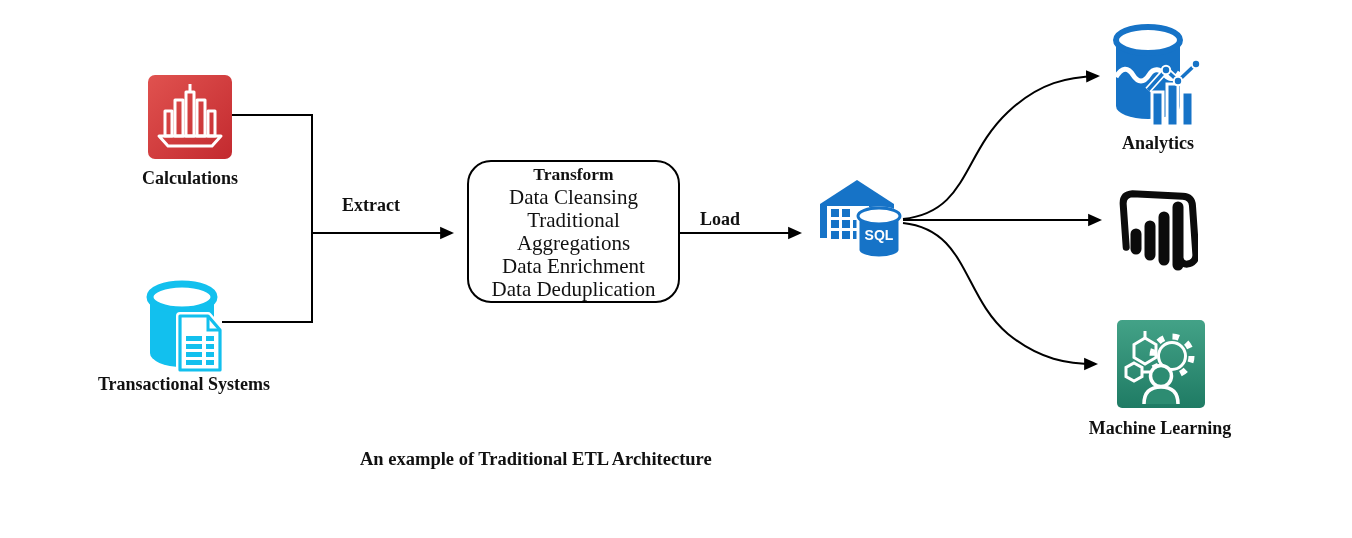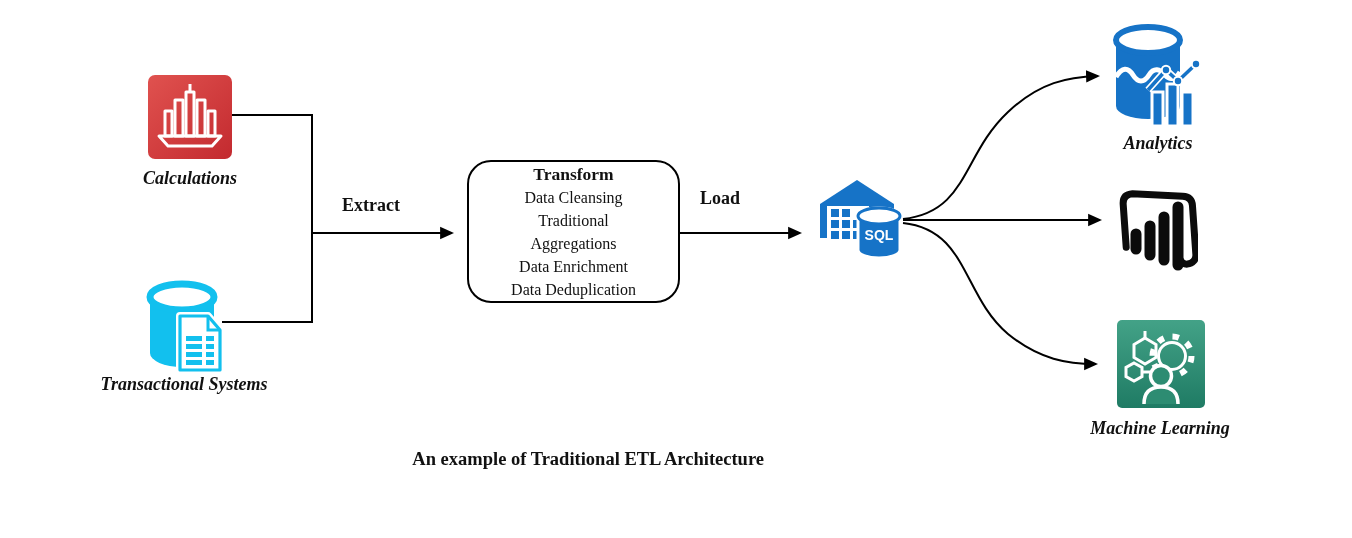--- a/index.html
+++ b/index.html
@@ -1,29 +1,29 @@
 <!DOCTYPE html>
 <html style="--red: #D4393D; --cyan: #12C0EE; --blue: #1673C7; --green: #2E8F75; --line: #000000;"><head>
 <meta charset="utf-8">
 <style>
   html,body{margin:0;padding:0;background:#fff;}
   .canvas{position:relative;width:1352px;height:538px;background:#ffffff;
           font-family:"Liberation Serif",serif;color:#111;overflow:hidden;}
   .abs{position:absolute;}
   .lbl{position:absolute;font-weight:bold;font-size:18px;line-height:20px;
-       text-align:center;color:#111;white-space:nowrap;font-style:italic;}
+       text-align:center;color:#111;white-space:nowrap;}
   .edge-lbl{position:absolute;font-weight:bold;font-size:18px;text-align:left;
             color:#111;white-space:nowrap;}
-  .caption{position:absolute;font-weight:bold;font-size:18.5px;text-align:right;color:#111;}
+  .caption{position:absolute;font-weight:bold;font-size:18.5px;text-align:left;color:#111;}
   .tbox{position:absolute;left:467px;top:160px;width:213px;height:143px;
         border:2px solid #000;border-radius:24px;box-sizing:border-box;
         display:flex;flex-direction:column;justify-content:center;align-items:center;
         background:#fff;padding:1px 4px;}
   .tbox .t{font-weight:bold;font-size:17.5px;line-height:23px;}
-  .tbox .i{font-size:16px;line-height:23px;}
+  .tbox .i{font-size:21px;line-height:23px;}
   .connectors{position:absolute;left:0;top:0;}
   .conn{stroke:var(--line,#000);stroke-width:2;fill:none;} .f-cyan{fill:var(--cyan,#12c0ee);}
   .f-blue{fill:var(--blue,#1673c7);}
   .f-white{fill:#fff;} .f-none{fill:none;}
   .s-cyan{stroke:var(--cyan,#12c0ee);} .s-blue{stroke:var(--blue,#1673c7);}
   .s-white{stroke:#fff;} .s-black{stroke:#0b0b0b;}
   .sql-txt{font-family:"Liberation Sans",sans-serif;font-weight:bold;font-size:14px;fill:#fff;}
 </style>
 </head>
 <body>
@@ -79,21 +79,21 @@
         <rect x="40" y="72" width="16" height="5"></rect>
           <rect x="60" y="72" width="8" height="5"></rect>
         <rect x="40" y="80" width="16" height="5"></rect>
           <rect x="60" y="80" width="8" height="5"></rect>
       </g>
     </g>
   </svg>
   <div class="lbl" style="left:84px;top:374px;width:200px">Transactional Systems</div>
 
   <div class="edge-lbl" style="left:342px;top:195px;width:100px">Extract</div>
-  <div class="edge-lbl" style="left:700px;top:188px;width:100px">Load</div>
+  <div class="edge-lbl" style="left:700px;top:209px;width:100px">Load</div>
 
   <div class="tbox">
     <div class="t">Transform</div>
     <div class="i">Data Cleansing</div>
     <div class="i">Traditional</div>
     <div class="i">Aggregations</div>
     <div class="i">Data Enrichment</div>
     <div class="i">Data Deduplication</div>
   </div>
 

